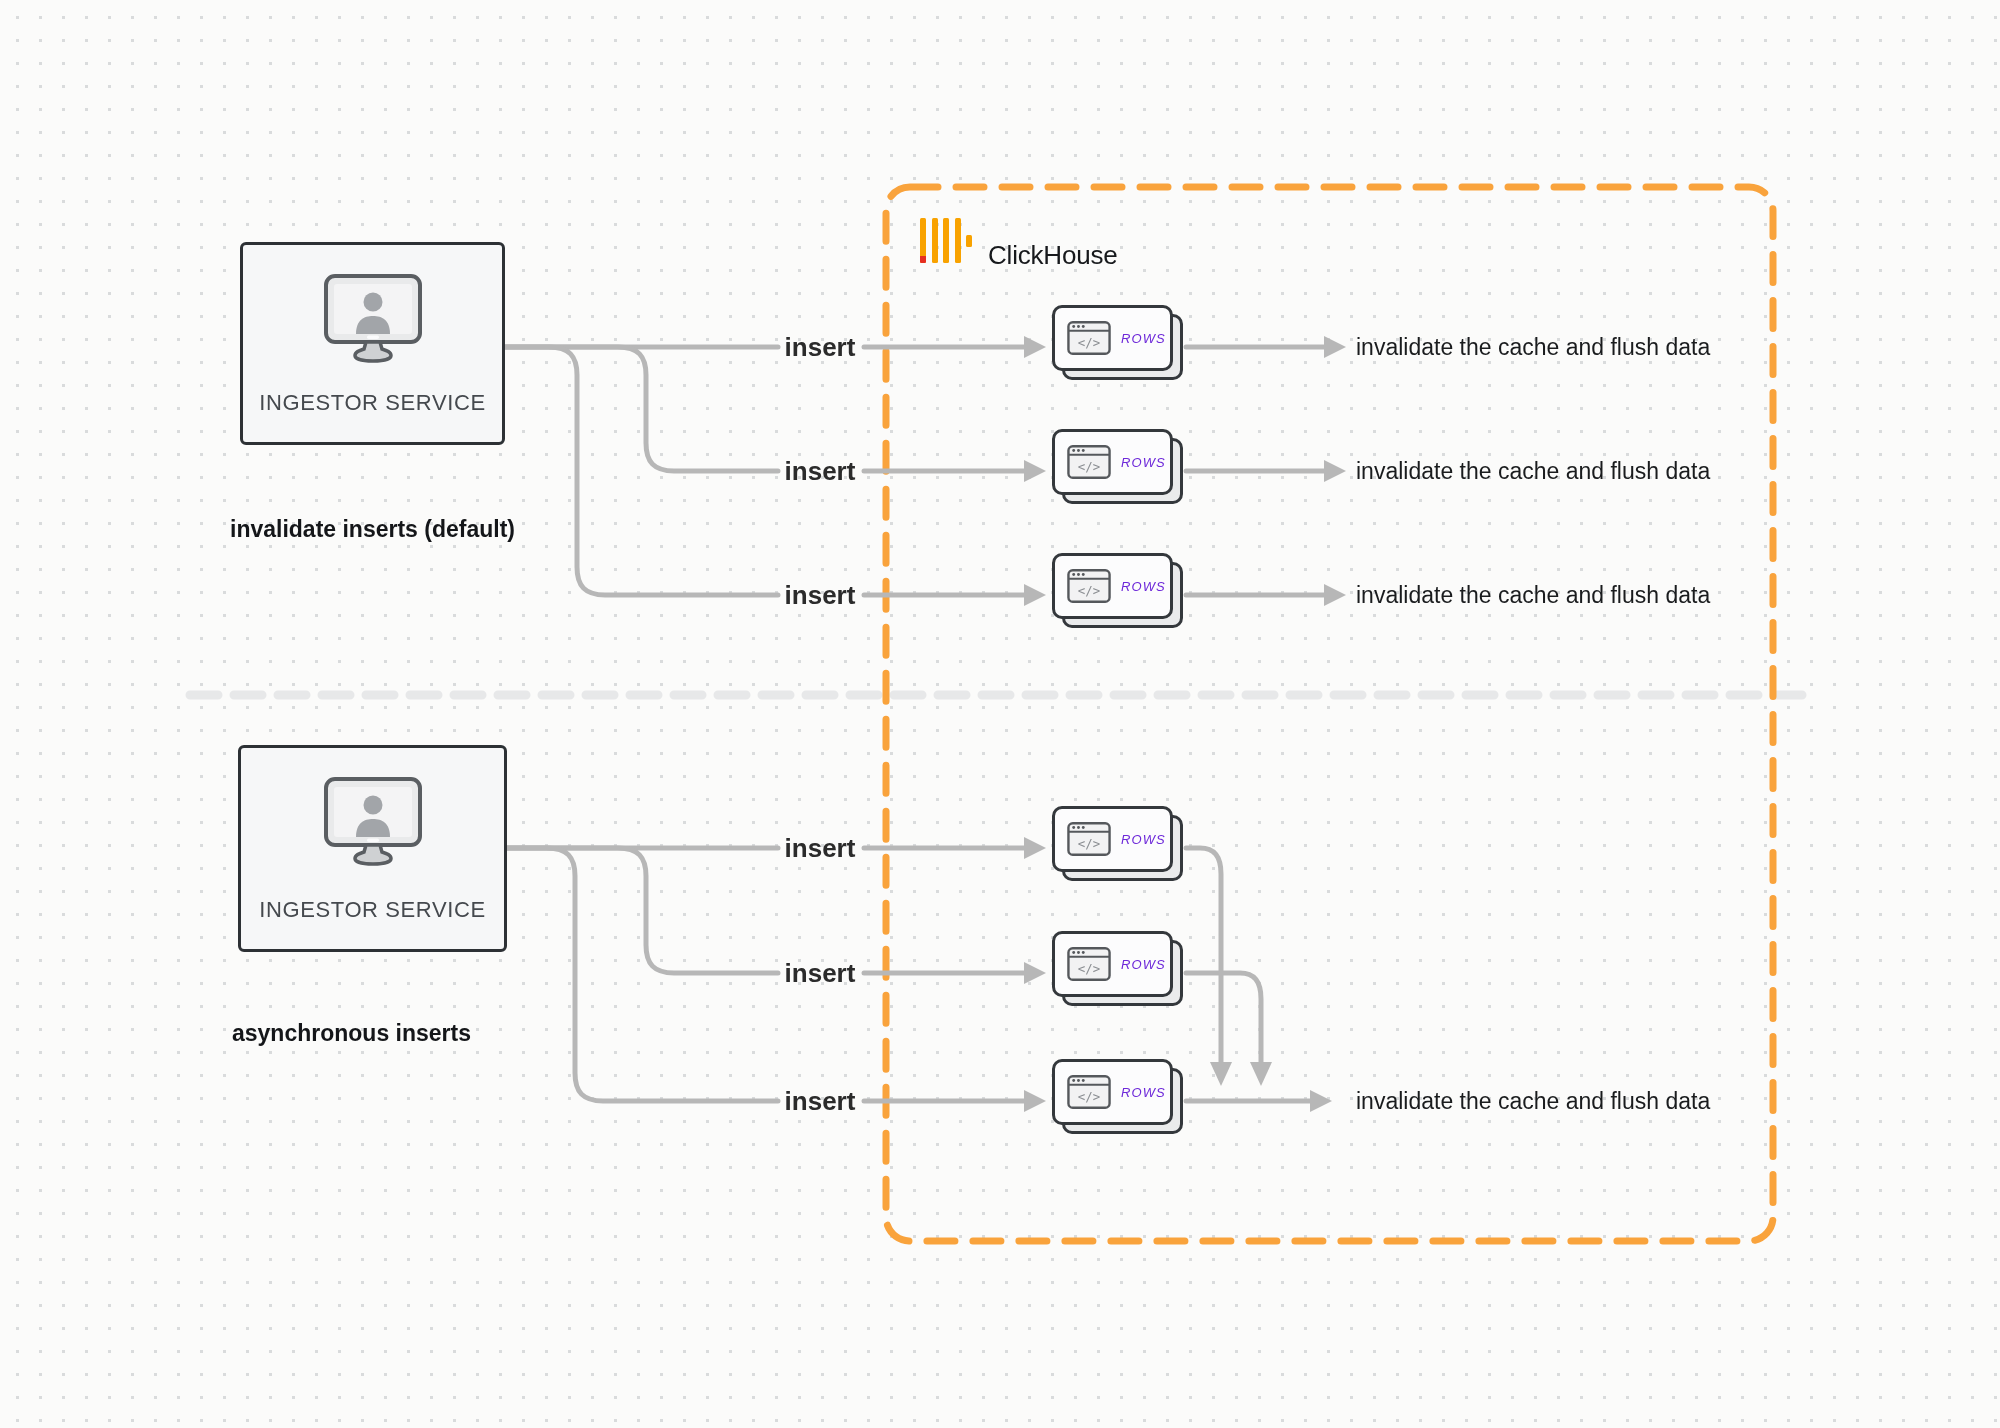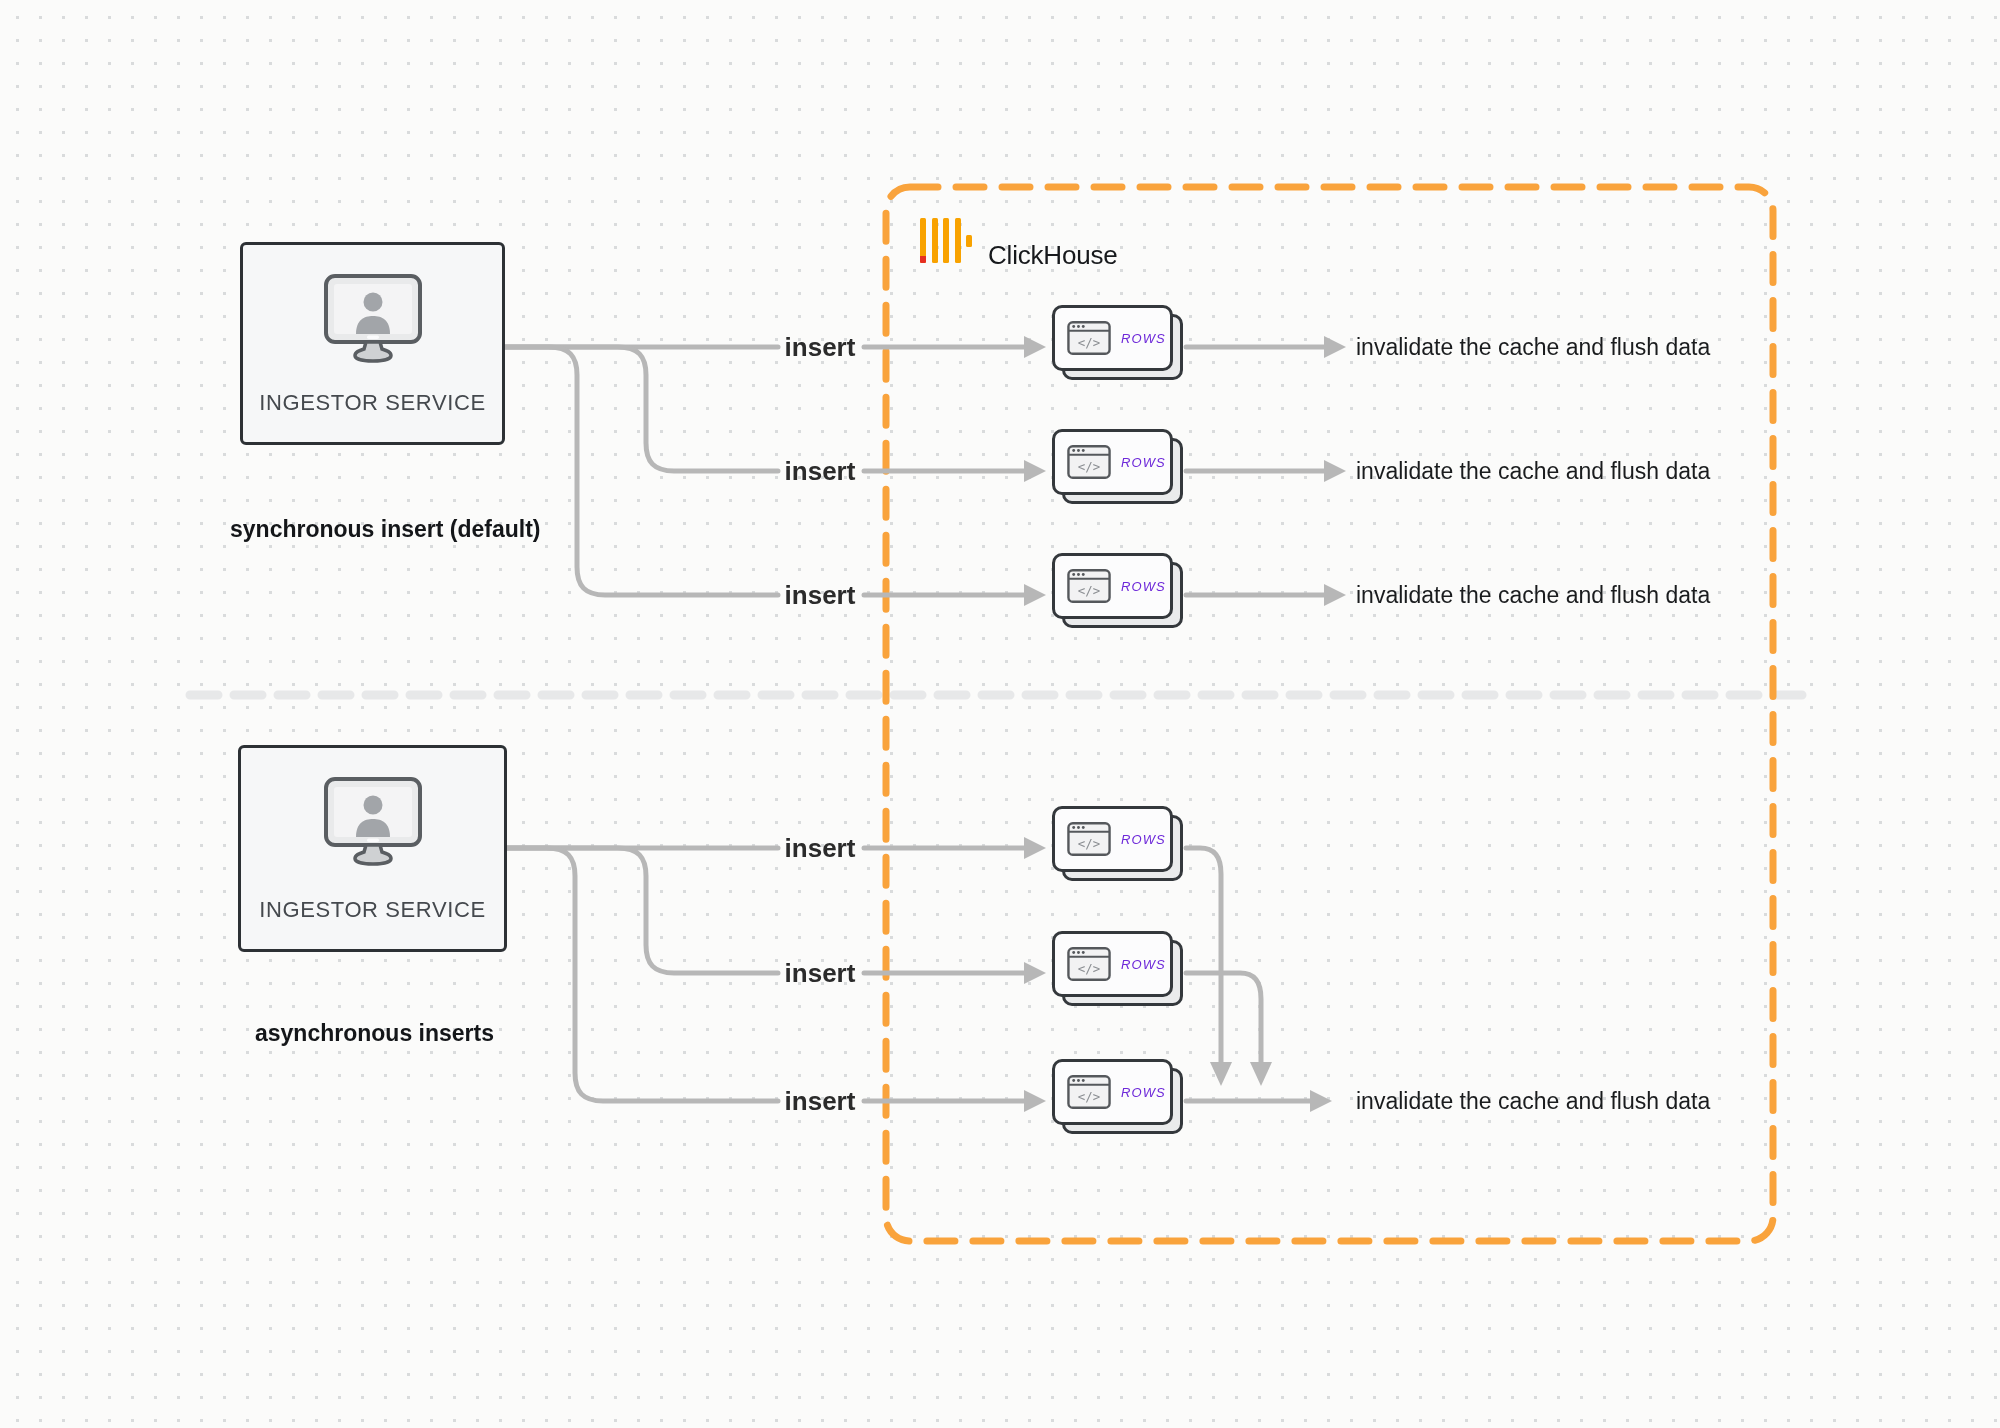--- a/index.html
+++ b/index.html
@@ -153,22 +153,22 @@
         <rect x="11" y="11" width="78" height="50" rx="3" fill="#f4f4f5"></rect>
         <circle cx="50" cy="29" r="9.5" fill="#a2a5a9"></circle>
         <path d="M33 61 C33 47 41 43 50 43 C59 43 67 47 67 61 Z" fill="#a2a5a9"></path>
         <rect x="44" y="62.5" width="12" height="3.5" rx="1.75" fill="#fbfbfc"></rect>
         <path d="M43 69 L57 69 L59 76 C64 77.5 68 79 68 82.5 C68 86 60 88 50 88 C40 88 32 86 32 82.5 C32 79 36 77.5 41 76 Z" fill="#cfd1d3" stroke="#5a5e62" stroke-width="3.5"></path>
       </svg>
     </div>
     <div class="ingestor-label">INGESTOR SERVICE</div>
   </div>
 
-  <div class="caption" style="left:230px;top:516px;">synchronous insert (default)</div>
-  <div class="caption" style="left:255px;top:1020px;">asynchronous inserts</div>
+  <div class="caption" style="left:230px;top:516px;">invalidate inserts (default)</div>
+  <div class="caption" style="left:232px;top:1020px;">asynchronous inserts</div>
 
   <div class="ch-logo">
     <div class="ch-bar b1"></div>
     <div class="ch-bar b2"></div>
     <div class="ch-bar b3"></div>
     <div class="ch-bar b4"></div>
     <div class="ch-red"></div>
     <div class="ch-short"></div>
   </div>
   <div class="ch-title">ClickHouse</div>

